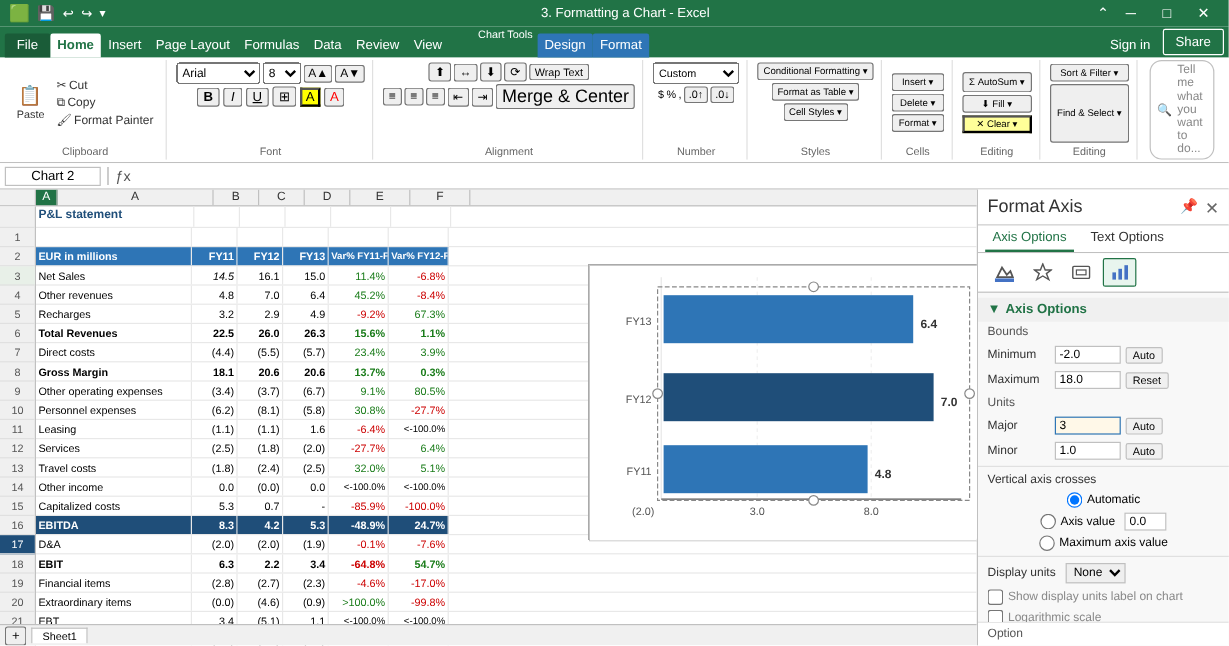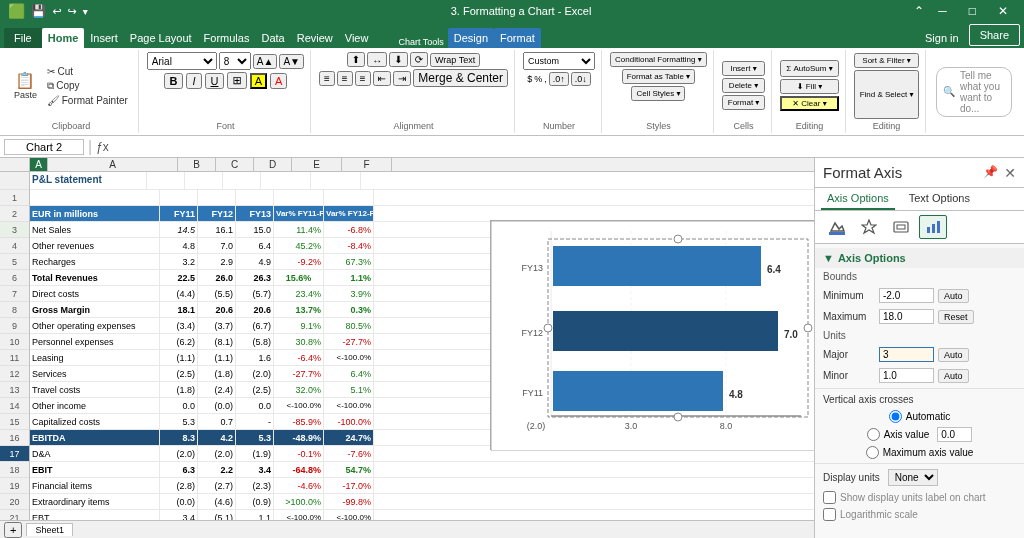--- a/index.html
+++ b/index.html
@@ -309,21 +309,21 @@
 <div id="ribbon-tabs">
   <div class="rtab" style="background:#1a5c38;padding:4px 10px;">File</div>
   <div class="rtab active">Home</div>
   <div class="rtab">Insert</div>
   <div class="rtab">Page Layout</div>
   <div class="rtab">Formulas</div>
   <div class="rtab">Data</div>
   <div class="rtab">Review</div>
   <div class="rtab">View</div>
   <div style="width:20px;"></div>
-  <div style="color:#fff;font-size:9px;padding:2px 4px;align-self:flex-start;margin-top:13px;">Chart Tools</div>
+  <div style="color:#fff;font-size:9px;padding:2px 4px;align-self:flex-start;margin-top:0;">Chart Tools</div>
   <div class="rtab" style="background:#2e75b6;color:#fff;">Design</div>
   <div class="rtab" style="background:#2e75b6;color:#fff;">Format</div>
   <div style="flex:1;"></div>
   <div style="color:#fff;font-size:11px;padding:4px 10px;cursor:pointer;">Sign in</div>
   <div style="color:#fff;font-size:11px;padding:4px 10px;cursor:pointer;border:1px solid #fff;border-radius:2px;margin-bottom:2px;">Share</div>
 </div>
 
 <div id="ribbon">
 
   <div class="ribbon-group">
@@ -370,21 +370,21 @@
       <button style="font-size:10px;padding:0 3px;">⬇</button>
       <button style="font-size:10px;padding:0 3px;">⟳</button>
       <button style="font-size:9px;padding:0 3px;">Wrap Text</button>
     </div>
     <div class="ribbon-row" style="gap:2px;margin-top:2px;">
       <button style="font-size:10px;padding:0 3px;">≡</button>
       <button style="font-size:10px;padding:0 3px;">≡</button>
       <button style="font-size:10px;padding:0 3px;">≡</button>
       <button style="font-size:10px;padding:0 3px;">⇤</button>
       <button style="font-size:10px;padding:0 3px;">⇥</button>
-      <button style="font-size:12px;padding:0 3px;">Merge &amp; Center</button>
+      <button style="font-size:15px;padding:0 3px;">Merge &amp; Center</button>
     </div>
     <div class="ribbon-group-label">Alignment</div>
   </div>
 
   <div class="ribbon-group" style="min-width:80px;">
     <div class="ribbon-row">
       <select style="font-size:9px;width:72px;height:18px;"><option>Custom</option></select>
     </div>
     <div class="ribbon-row" style="gap:2px;margin-top:2px;font-size:9px;">
       <span>$</span>
@@ -490,21 +490,21 @@
         <div class="row-num">18</div>
         <div class="row-num">19</div>
         <div class="row-num">20</div>
         <div class="row-num">21</div>
         <div class="row-num">22</div>
 
       </div>
       <div id="cells-area">
 
         <div class="sheet-row" style="height:18px;">
-          <div class="cell bold" style="width:117px;color:#1f4e79;font-size:10px;">P&amp;L statement</div>
+          <div class="cell bold" style="width:132px;color:#1f4e79;font-size:10px;">P&amp;L statement</div>
           <div class="cell" style="width:38px;"></div>
           <div class="cell" style="width:38px;"></div>
           <div class="cell" style="width:38px;"></div>
           <div class="cell" style="width:50px;"></div>
           <div class="cell" style="width:50px;"></div>
         </div>
 
         <div class="sheet-row">
           <div class="cell" style="width:130px;"></div>
           <div class="cell" style="width:38px;"></div>
@@ -545,21 +545,21 @@
           <div class="cell right" style="width:38px;">2.9</div>
           <div class="cell right" style="width:38px;">4.9</div>
           <div class="cell right red" style="width:50px;">-9.2%</div>
           <div class="cell right green" style="width:50px;">67.3%</div>
         </div>
         <div class="sheet-row">
           <div class="cell bold" style="width:130px;">Total Revenues</div>
           <div class="cell bold right" style="width:38px;">22.5</div>
           <div class="cell bold right" style="width:38px;">26.0</div>
           <div class="cell bold right" style="width:38px;">26.3</div>
-          <div class="cell bold right green" style="width:50px;text-align:center;">15.6%</div>
+          <div class="cell bold right green" style="width:50px;">15.6%</div>
           <div class="cell bold right green" style="width:50px;">1.1%</div>
         </div>
         <div class="sheet-row">
           <div class="cell" style="width:130px;">Direct costs</div>
           <div class="cell right" style="width:38px;">(4.4)</div>
           <div class="cell right" style="width:38px;">(5.5)</div>
           <div class="cell right" style="width:38px;">(5.7)</div>
           <div class="cell right green" style="width:50px;">23.4%</div>
           <div class="cell right green" style="width:50px;">3.9%</div>
         </div>
@@ -833,14 +833,17 @@
       <div class="fa-checkbox-row">
         <input type="checkbox" style="">
         <span>Show display units label on chart</span>
       </div>
       <div class="fa-checkbox-row">
         <input type="checkbox" style="">
         <span>Logarithmic scale</span>
       </div>
     </div>
 
+    <div style="padding:4px 8px;font-size:10px;color:#555;border-top:1px solid #e0e0e0;background:#fff;">
+      <span>Option</span>
+    </div>
   </div>
 </div>
 
 </body></html>

